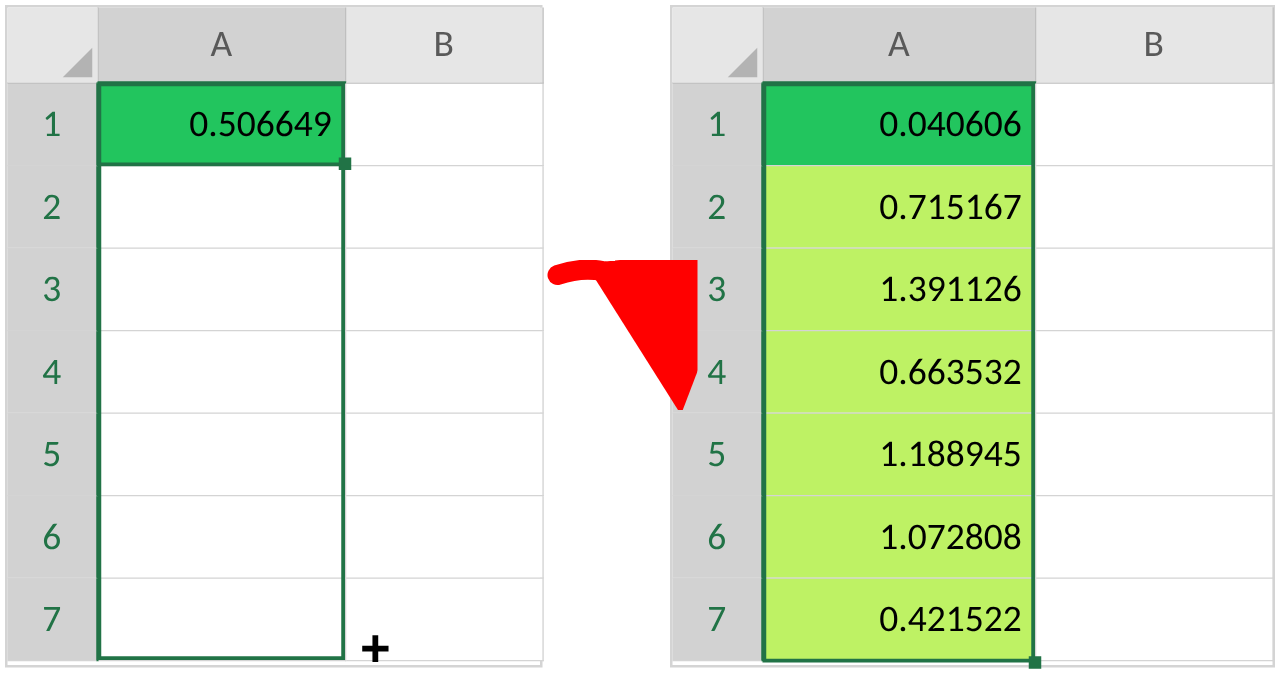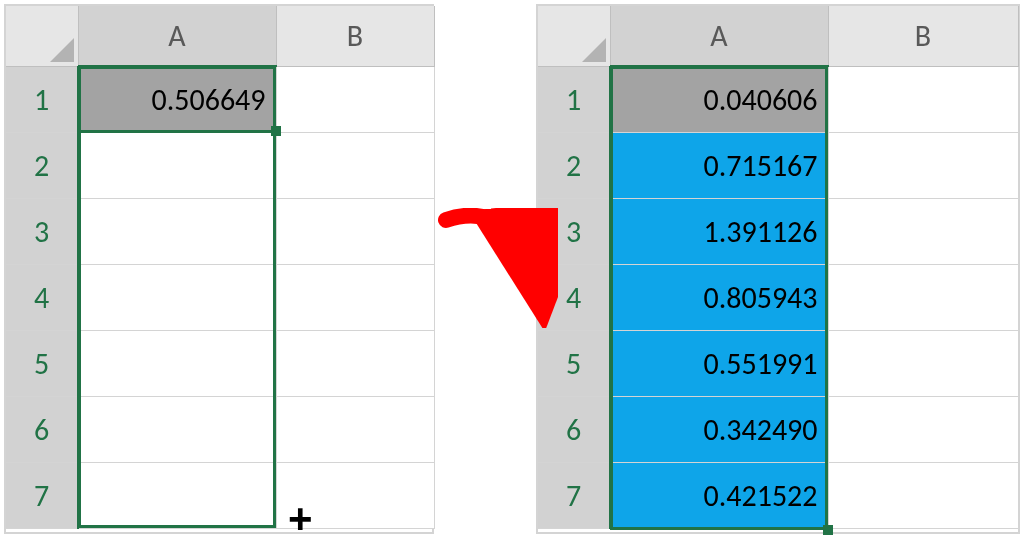--- a/index.html
+++ b/index.html
@@ -67,22 +67,22 @@
   td.cell {
     border-right: 1px solid #d4d4d4;
     border-bottom: 1px solid #d4d4d4;
     font-size: 30px;
     color: #000000;
     padding: 0 10px;
     text-align: right;
     height: 66px;
     background: #ffffff;
   }
-  td.cell.active { background:#a3a3a3; }
-  td.cell.filled { background:#0ea5e9; }
+  td.cell.active { background:#22c55e; }
+  td.cell.filled { background:#bef264; }
   .col-A-left { width: 198px; }
   .col-B-left { width: 158px; }
   .col-A-right { width: 218px; }
   .col-B-right { width: 190px; }
 
   
   .sel-box {
     position: absolute;
     border: 3px solid #217346;
     pointer-events: none;
@@ -204,31 +204,31 @@
       <td class="cell filled">0.715167</td>
       <td class="cell"></td>
     </tr>
     <tr>
       <th class="rowhead sel">3</th>
       <td class="cell filled">1.391126</td>
       <td class="cell"></td>
     </tr>
     <tr>
       <th class="rowhead sel">4</th>
-      <td class="cell filled">0.805943</td>
+      <td class="cell filled">0.663532</td>
       <td class="cell"></td>
     </tr>
     <tr>
       <th class="rowhead sel">5</th>
-      <td class="cell filled">0.551991</td>
+      <td class="cell filled">1.188945</td>
       <td class="cell"></td>
     </tr>
     <tr>
       <th class="rowhead sel">6</th>
-      <td class="cell filled">0.342490</td>
+      <td class="cell filled">1.072808</td>
       <td class="cell"></td>
     </tr>
     <tr>
       <th class="rowhead sel">7</th>
       <td class="cell filled">0.421522</td>
       <td class="cell"></td>
     </tr>
   </tbody>
     </table>
   <div class="sel-box" style="left:72px; top:60px; width:218px; height:464px;"></div>

